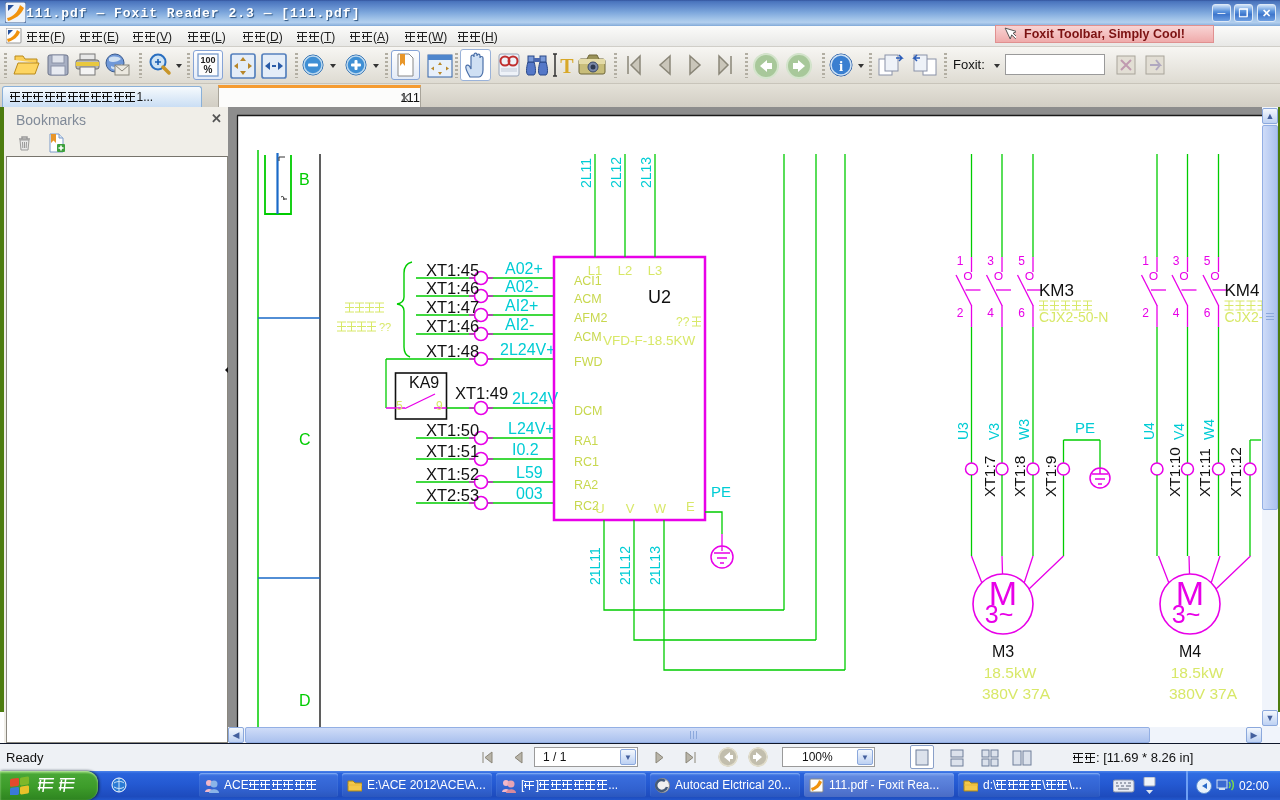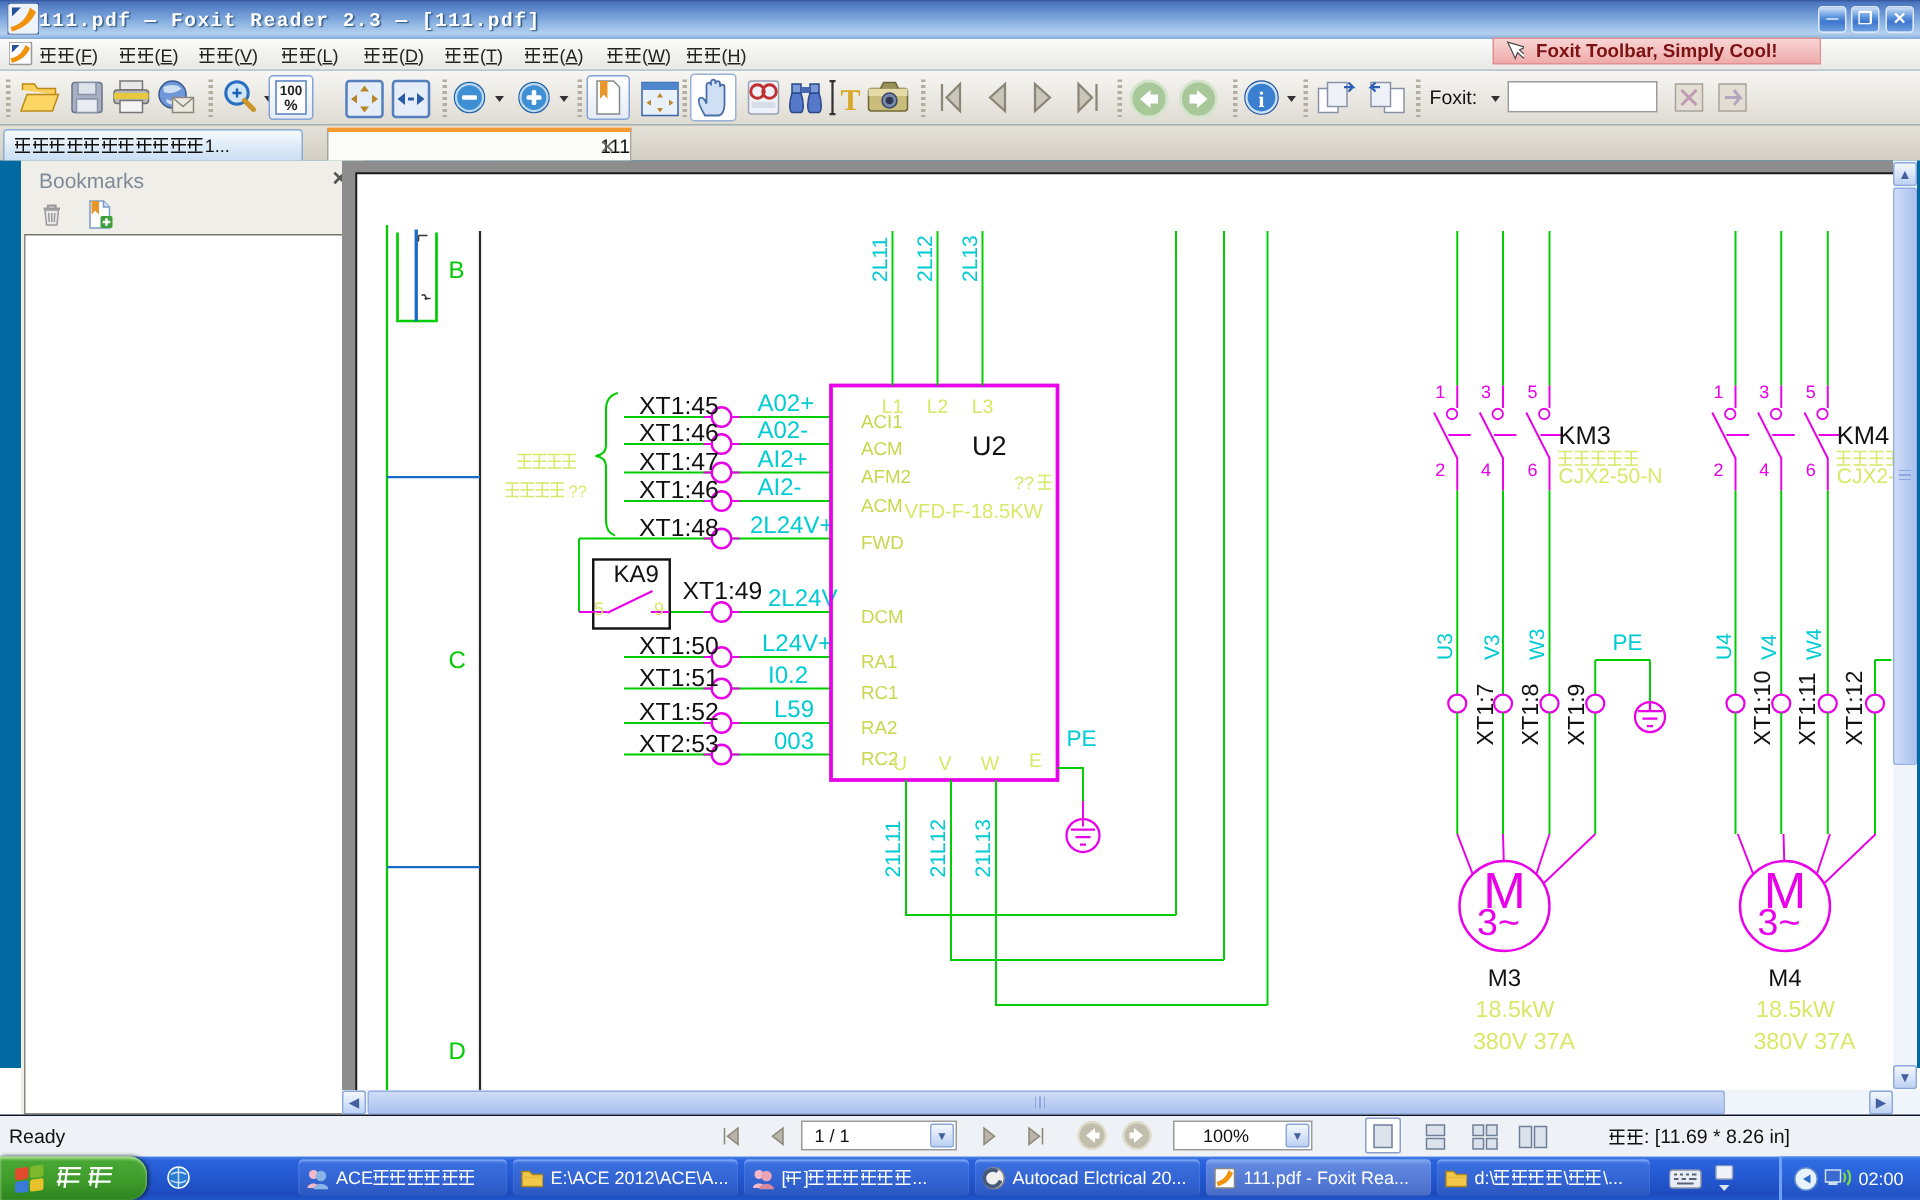--- a/index.html
+++ b/index.html
@@ -1,16 +1,16 @@
 <!DOCTYPE html>
 <html><head><meta charset="utf-8">
 <style>
 *{margin:0;padding:0;box-sizing:border-box}
 html,body{width:1280px;height:800px;overflow:hidden;font-family:"Liberation Sans",sans-serif}
-#scr{position:relative;width:1280px;height:712px;background:#0369a1}
+#scr{position:relative;width:1280px;height:712px;background:#4d7c0f}
 .abs{position:absolute}
 .hz{display:inline-block;width:10px;height:11px;margin-right:1.5px;vertical-align:-1px;
 background:linear-gradient(currentColor,currentColor) 0 1px/100% 1px no-repeat,
 linear-gradient(currentColor,currentColor) 0 5px/100% 1px no-repeat,
 linear-gradient(currentColor,currentColor) 0 10px/100% 1px no-repeat,
 linear-gradient(currentColor,currentColor) 5px 2px/1px 8px no-repeat,
 linear-gradient(currentColor,currentColor) 1px 3px/1px 5px no-repeat}
 .hz.s{width:10px;height:10px}
 
 #title{left:0;top:0;width:1280px;height:26px;background:linear-gradient(#33539c 0%,#4a74bd 6%,#5d87ca 22%,#7da7dc 48%,#a0c2e8 72%,#b2cfee 86%,#8fb4de 97%,#7ba3d4 100%)}
@@ -25,21 +25,21 @@
 .grip{position:absolute;top:6px;width:3px;height:25px;background:repeating-linear-gradient(#b2aea2 0,#b2aea2 2px,transparent 2px,transparent 4px)}
 .tbtn{position:absolute;top:5px}
 .drop{position:absolute;top:17px;width:0;height:0;border-left:3.5px solid transparent;border-right:3.5px solid transparent;border-top:4px solid #333}
 .box{border:1px solid #85a3d6;border-radius:3px;background:linear-gradient(#ffffff,#e4ebf7)}
 
 #tabs{left:0;top:84px;width:1280px;height:23px;background:linear-gradient(#e4e1d8,#d2cec4)}
 #tab1{position:absolute;left:2px;top:2px;width:200px;height:21px;background:linear-gradient(#f6fafd,#cadef4);border:1px solid #8ab0d8;border-bottom:none;border-radius:3px 3px 0 0;font-size:12px;color:#111;padding:3px 0 0 7px;white-space:nowrap}
 #tab2{position:absolute;left:218px;top:1px;width:203px;height:22px;background:#fcfcfb;border:1px solid #a8a49a;border-top:3px solid #f59b31;border-bottom:none;font-size:13px;color:#111;text-align:right;padding-top:2px}
 #tab2 .x{position:absolute;right:10px;top:3px;color:#666;font-size:12px}
 
-#panel{left:14px;top:107px;width:228px;height:636px;background:#f0eee8}
+#panel{left:4px;top:107px;width:228px;height:636px;background:#f0eee8}
 #pnl-hd{position:absolute;left:12px;top:5px;color:#808a98;font-size:14px}
 #pnl-x{position:absolute;left:207px;top:4px;color:#555;font-size:13px;font-weight:bold}
 #pnl-white{position:absolute;left:2px;top:49px;width:222px;height:587px;background:#fff;border:1px solid #8a877e;border-top-color:#77746c}
 #collapse{position:absolute;left:221px;top:255px;width:7px;height:16px}
 #collapse:before{content:"";position:absolute;left:0;top:2px;border-top:6px solid transparent;border-bottom:6px solid transparent;border-right:6px solid #111}
 
 .sb-track{background:#f0f4fb}
 .sb-btn{position:absolute;background:linear-gradient(#f4f8fd,#bdd1f3);border:1px solid #8ba8dc;border-radius:2px;color:#44609e;text-align:center}
 .sb-thumb{position:absolute;background:linear-gradient(90deg,#cfdcf8,#aac1ee);border:1px solid #93afe4;border-radius:2px}
 
@@ -106,21 +106,21 @@
         <path d="M11 13 L18 19 L25 13" fill="none" stroke="#8a877c"></path>
       </svg>
  <div class="grip" style="left:139px"></div>
  <svg class="tbtn" style="left:147px" width="26" height="26">
         <circle cx="11" cy="10" r="7.5" fill="#cfe4f4" stroke="#2a6fc0" stroke-width="2"></circle>
         <path d="M8 10 L14 10 M11 7 L11 13" stroke="#1a5fb4" stroke-width="1.6"></path>
         <path d="M16 15 L22 21" stroke="#c8962a" stroke-width="3.5" stroke-linecap="round"></path>
       </svg>
  <div class="drop" style="left:176px"></div>
  <div class="grip" style="left:187px"></div>
- <div class="tbtn box" style="left:179px;top:3px;width:30px;height:30px"><svg width="28" height="28">
+ <div class="tbtn box" style="left:193px;top:3px;width:30px;height:30px"><svg width="28" height="28">
           <rect x="4" y="3" width="20" height="22" fill="#fdfdfd" stroke="#6f94c8" stroke-width="1.2"></rect>
           <text x="14" y="12" font-size="9" fill="#222" text-anchor="middle" font-weight="bold">100</text>
           <text x="14" y="22" font-size="10" fill="#222" text-anchor="middle" font-weight="bold">%</text>
         </svg></div>
  <svg class="tbtn" style="left:229px" width="28" height="28">
         <rect x="2" y="2" width="24" height="24" rx="2" fill="#e4edf8" stroke="#5580bd" stroke-width="1.7"></rect>
         <path d="M14 5 L17 9 L11 9 Z M14 23 L11 19 L17 19 Z M5 14 L9 11 L9 17 Z M23 14 L19 11 L19 17 Z" fill="#b8872a"></path>
       </svg>
  <svg class="tbtn" style="left:260px" width="28" height="28">
         <rect x="2" y="2" width="24" height="24" rx="2" fill="#e4edf8" stroke="#5580bd" stroke-width="1.7"></rect>

